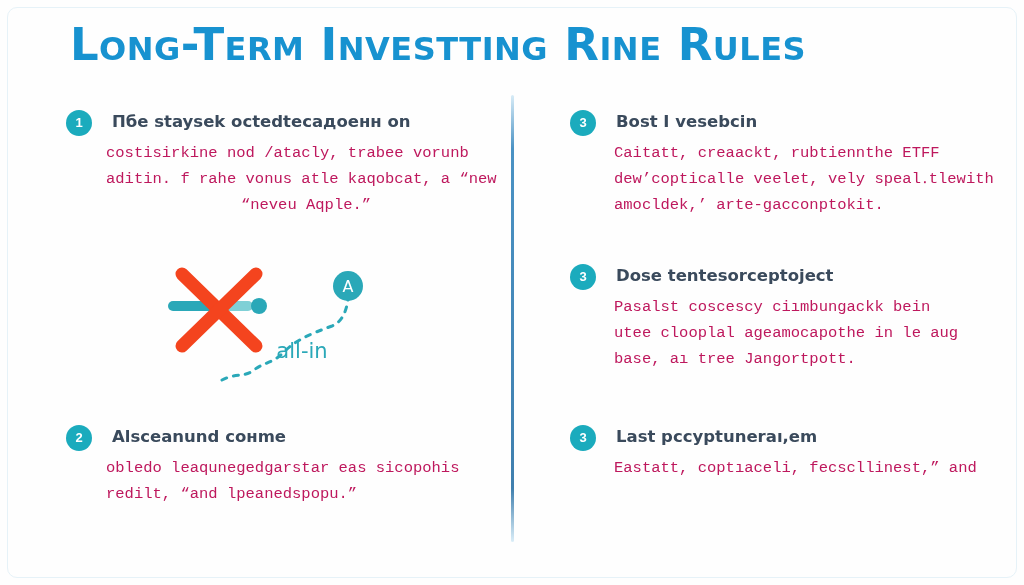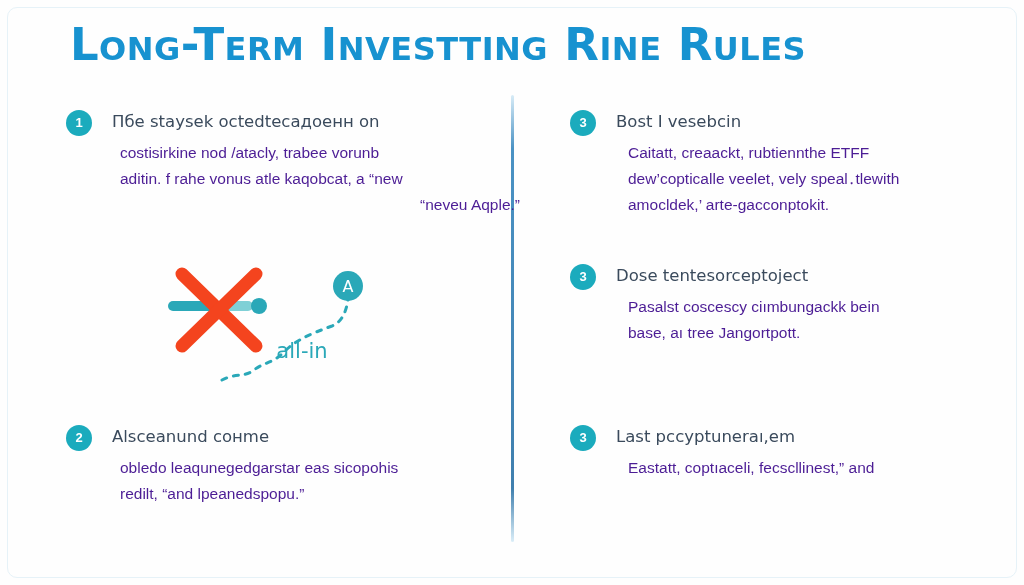--- a/index.html
+++ b/index.html
@@ -70,43 +70,42 @@
     font-weight: bold;
     line-height: 26px;
     text-align: center;
     font-family: "Liberation Sans", sans-serif;
   }
   .rule-heading {
     position: absolute;
     left: 46px;
     top: 2px;
     color: #3a4a5c;
-    font-weight: normal;
+    font-weight: bold;
     font-size: 16.5px;
     font-family: "DejaVu Sans", sans-serif;
     white-space: nowrap;
     text-align: center;
   }
   .rule-body {
     position: absolute;
     left: 40px;
     top: 30px;
-    color: #4c1d95;
+    color: #be185d;
     font-size: 15.5px;
     line-height: 26px;
-    font-family: Liberation Sans, sans-serif;
+    font-family: Liberation Mono, monospace;
     width: 400px;
-    margin-left: 14px;
   }
   .rule-body .ln {
     display: block;
     white-space: nowrap;
   }
   .rule-body .ln.center {
-    text-align: right;
+    text-align: center;
   }
 
   
   .rule.l1 { left: 66px; top: 110px; width: 420px; }
   .rule.l2 { left: 66px; top: 425px; width: 420px; }
   
   .rule.r1 { left: 570px; top: 110px; width: 400px; }
   .rule.r2 { left: 570px; top: 264px; width: 400px; }
   .rule.r3 { left: 570px; top: 425px; width: 400px; }
 
@@ -188,20 +187,21 @@
       <span class="ln">dew’copticalle veelet, velу speal․tlewith</span>
       <span class="ln">amocldek,’ arte-gacconptokit.</span>
     </div>
   </div>
 
   <div class="rule r2">
     <div class="badge">3</div>
     <div class="rule-heading">Dose tentesorceptoject</div>
     <div class="rule-body">
       <span class="ln">Pasalst coscescy ciımbungackk bein</span>
+      <span class="ln">utee clooplal ageamocapothe in le aug</span>
       <span class="ln">base, aı tree Jangortpott.</span>
     </div>
   </div>
 
   <div class="rule r3">
     <div class="badge">3</div>
     <div class="rule-heading">Last pccyptuneraı,em</div>
     <div class="rule-body">
       <span class="ln">Eastatt, coptıaceli, fecscllinest,” and</span>
     </div>

